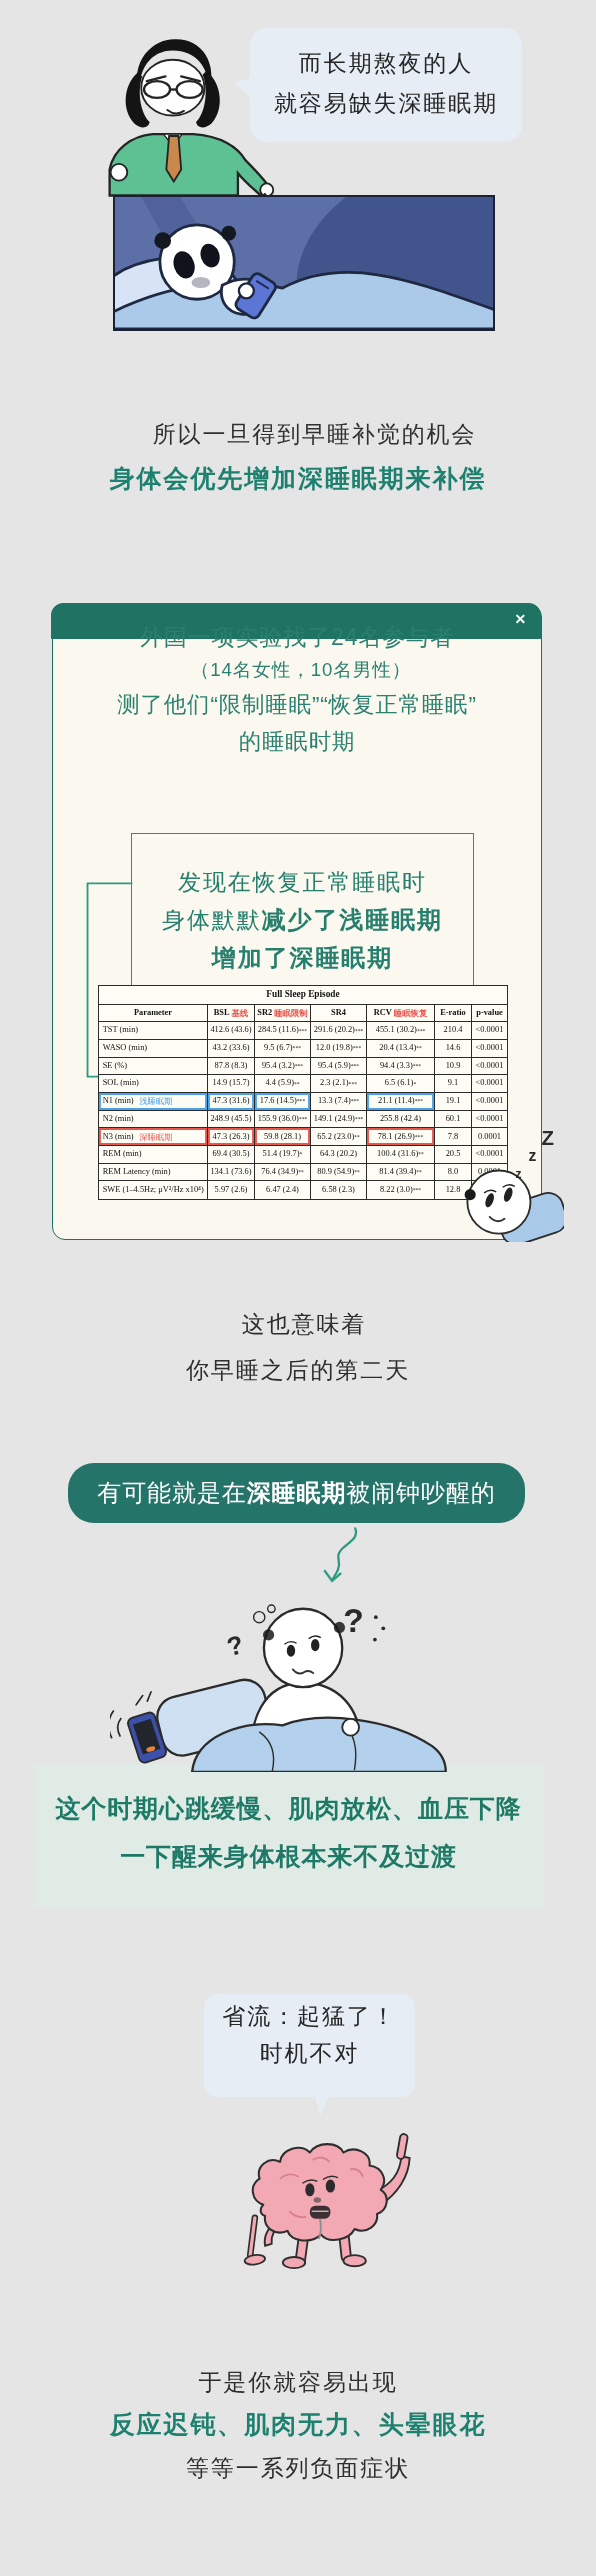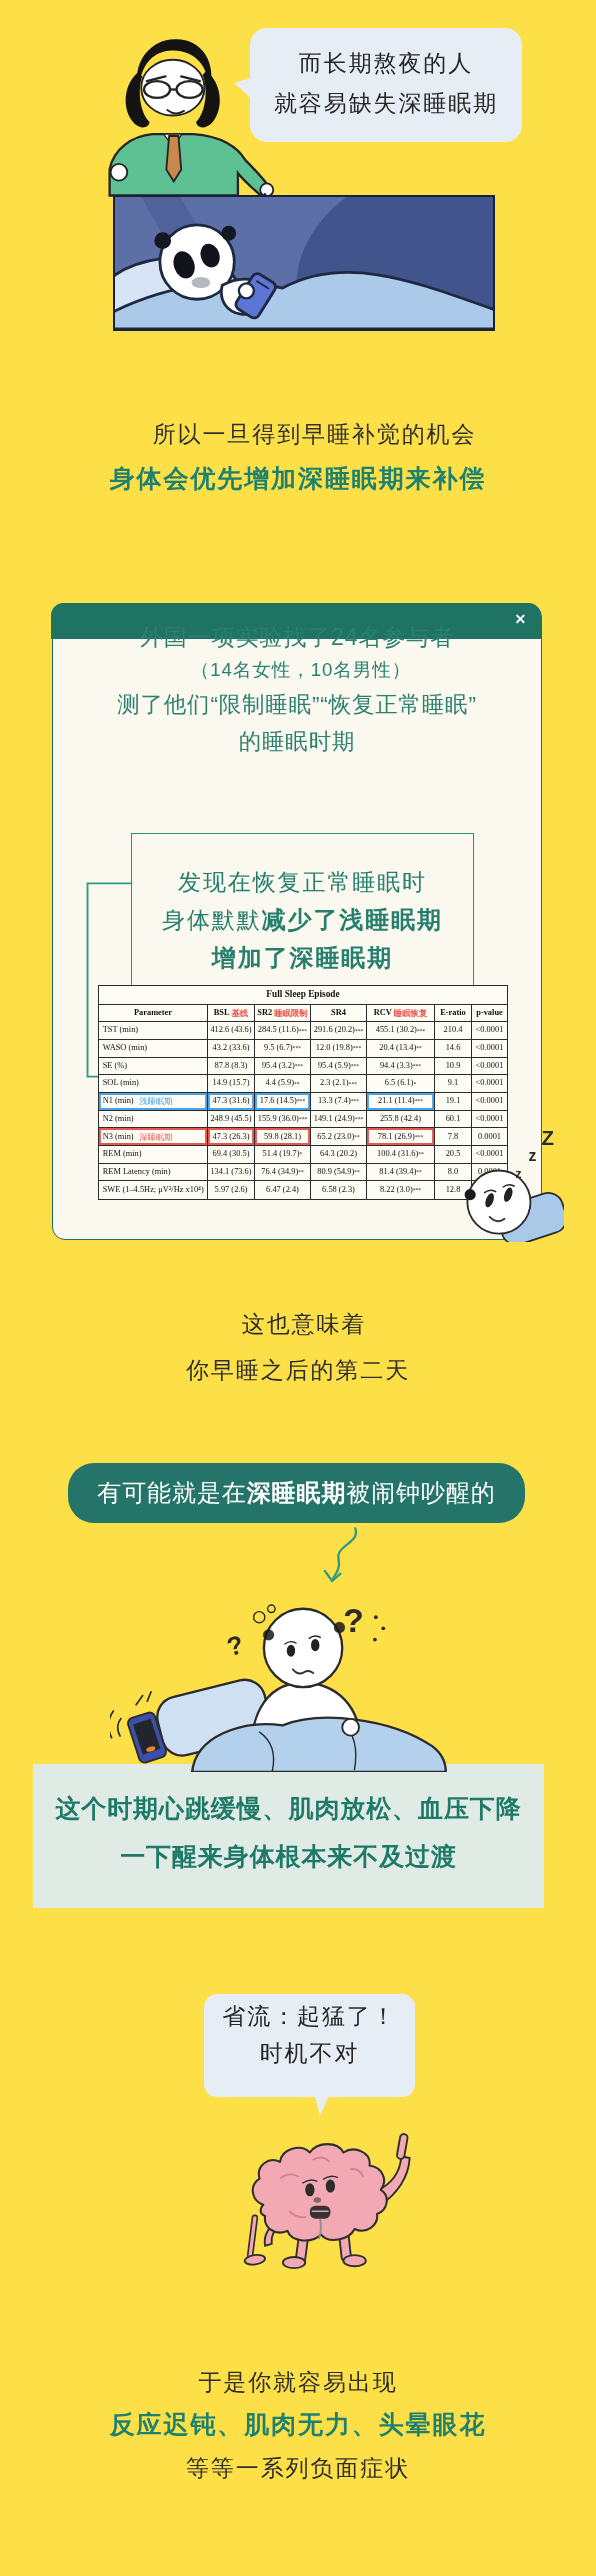--- a/index.html
+++ b/index.html
@@ -1,16 +1,16 @@
 <!DOCTYPE html>
 <html style="font-size:15px"><head>
 <meta charset="utf-8">
 <style>
   html,body{margin:0;padding:0;background:#fff;}
-  #page{position:relative;width:596px;height:2576px;background:#fde047;overflow:hidden;
+  #page{position:relative;width:596px;height:2576px;background:#e5e5e5;overflow:hidden;
         font-family:"Liberation Sans",sans-serif;color:#2e2e2e;margin:0 auto;}
   .abs{position:absolute;}
   .cline{position:absolute;left:0;right:0;text-align:center;white-space:nowrap;}
 
   
   #bubble1{left:250px;top:28px;width:272px;height:114px;background:#e7edf5;border-radius:17px;}
   #bubble1 .tail{position:absolute;left:-16px;top:48px;width:0;height:0;
     border-right:18.6px solid #e7edf5;border-top:8.4px solid transparent;border-bottom:13px solid transparent;transform:rotate(6deg);}
   #bubble1 .txt{position:absolute;left:0;right:0;top:15px;text-align:center;font-size:23px;line-height:40px;
     color:#262626;letter-spacing:1.9px;font-weight:500;white-space:nowrap;}

